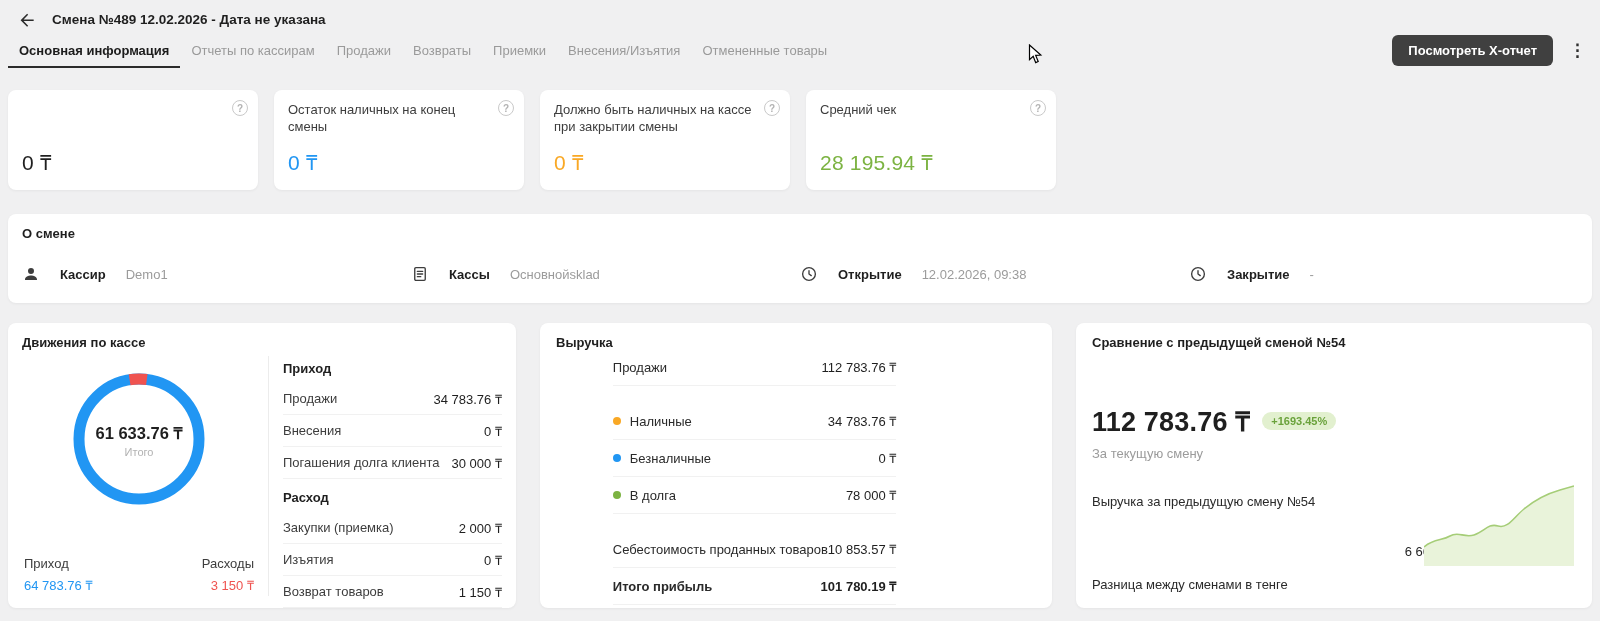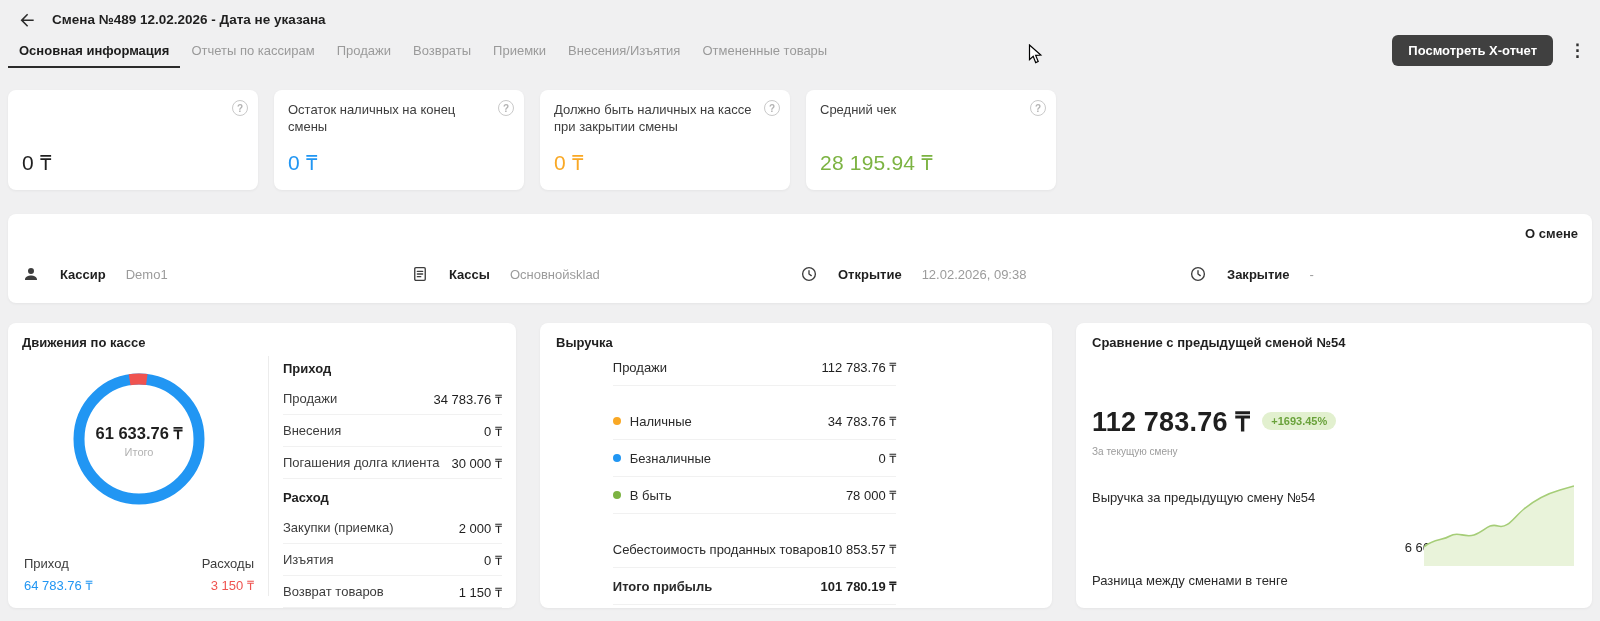--- a/index.html
+++ b/index.html
@@ -33,21 +33,21 @@
   .stat-label { font-size:13px; color:#3d3d3d; line-height:1.3; width:205px; }
   .help-icon { position:absolute; top:10px; right:10px; width:16px; height:16px; border:1.5px solid #c9c9c9; border-radius:50%; color:#b3b3b3; font-size:10px; font-weight:700; display:flex; align-items:center; justify-content:center; cursor:pointer; }
   .stat-value { position:absolute; left:14px; bottom:14px; font-size:21px; font-weight:500; letter-spacing:.2px; }
   .c-dark { color:#1f1f1f; }
   .c-blue { color:#2196f3; }
   .c-orange { color:#f9a825; }
   .c-green { color:#7cb342; }
   .c-red { color:#ef5350; }
 
   
-  .about-card { margin:24px 8px 20px; padding:12px 14px 20px;text-align:right; }
+  .about-card { margin:24px 8px 20px; padding:12px 14px 20px; }
   .about-title { font-size:13px; font-weight:700; margin-bottom:24px; }
   .about-fields { display:flex; }
   .about-field { flex:1; display:flex; align-items:center; gap:20px; font-size:13px; }
   .about-field .flabel { font-weight:700; color:#1f1f1f; }
   .about-field .fvalue { color:#9b9b9b; }
   .ficon { width:18px; height:18px; flex:0 0 18px; }
 
   
   .bottom-row { display:flex; gap:24px; padding:0 8px; }
   .card-title { font-size:13px; font-weight:700; }
@@ -82,21 +82,21 @@
   .dot { width:8px; height:8px; border-radius:50%; display:inline-block; margin-right:9px; }
   .dot-cash { background:#f9a825; }
   .dot-card { background:#2196f3; }
   .dot-debt { background:#7cb342; }
 
   
   .comparison-card { flex:1; height:285px; padding:12px 16px; position:relative; }
   .big-value-row { display:flex; align-items:center; gap:12px; margin-top:52px; }
   .big-value { font-size:27px; font-weight:700; color:#1f1f1f; letter-spacing:.2px; }
   .badge { background:#e2f0cf; color:#6aa23b; font-size:11px; font-weight:700; border-radius:10px; padding:3px 9px; }
-  .current-label { font-size:10px; color:#9b9b9b; margin-top:7px; }
+  .current-label { font-size:13px; color:#9b9b9b; margin-top:7px; }
   .comp-rows { margin-top:24px; width:356px; }
   .comp-row { display:flex; justify-content:space-between; font-size:13px; padding:8.5px 0; }
   .comp-row .clabel { color:#2a2a2a; }
   .comp-row .cvalue { color:#1f1f1f;margin-top:48px; }
   .sparkline { position:absolute; right:18px; bottom:42px; }
 
   
   .cursor { position:absolute; left:1028px; top:44px; pointer-events:none; z-index:99; }
 </style>
 </head>
@@ -258,21 +258,21 @@
       <div class="rrow">
         <span class="rlabel">
             <span class="dot dot-card"></span>
             <span>Безналичные</span>
           </span>
         <span class="rvalue">0 ₸</span>
       </div>
       <div class="rrow">
         <span class="rlabel">
             <span class="dot dot-debt"></span>
-            <span>В быть</span>
+            <span>В долга</span>
           </span>
         <span class="rvalue">78 000 ₸</span>
       </div>
       <div class="rrow gap-before">
         <span class="rlabel">Себестоимость проданных товаров</span>
         <span class="rvalue">10 853.57 ₸</span>
       </div>
       <div class="rrow bold">
         <span class="rlabel">Итого прибыль</span>
         <span class="rvalue">101 780.19 ₸</span>

